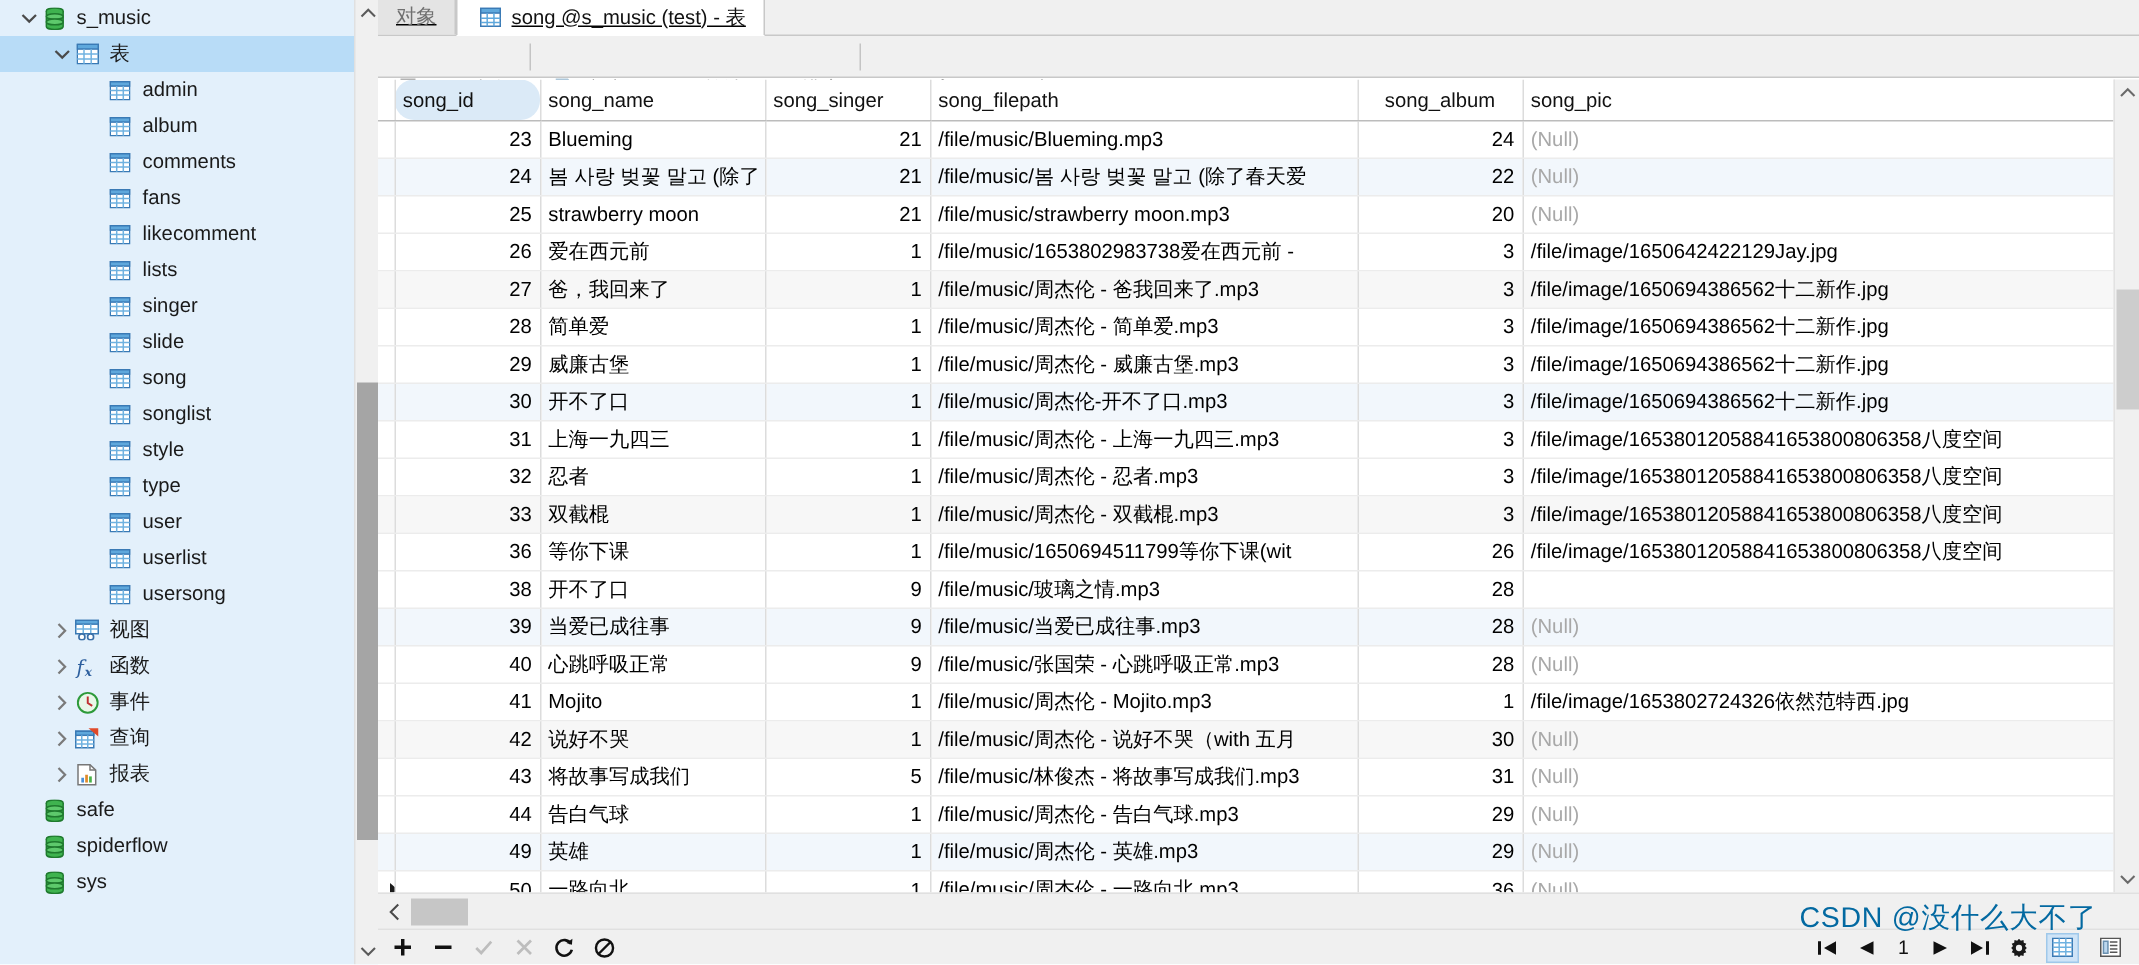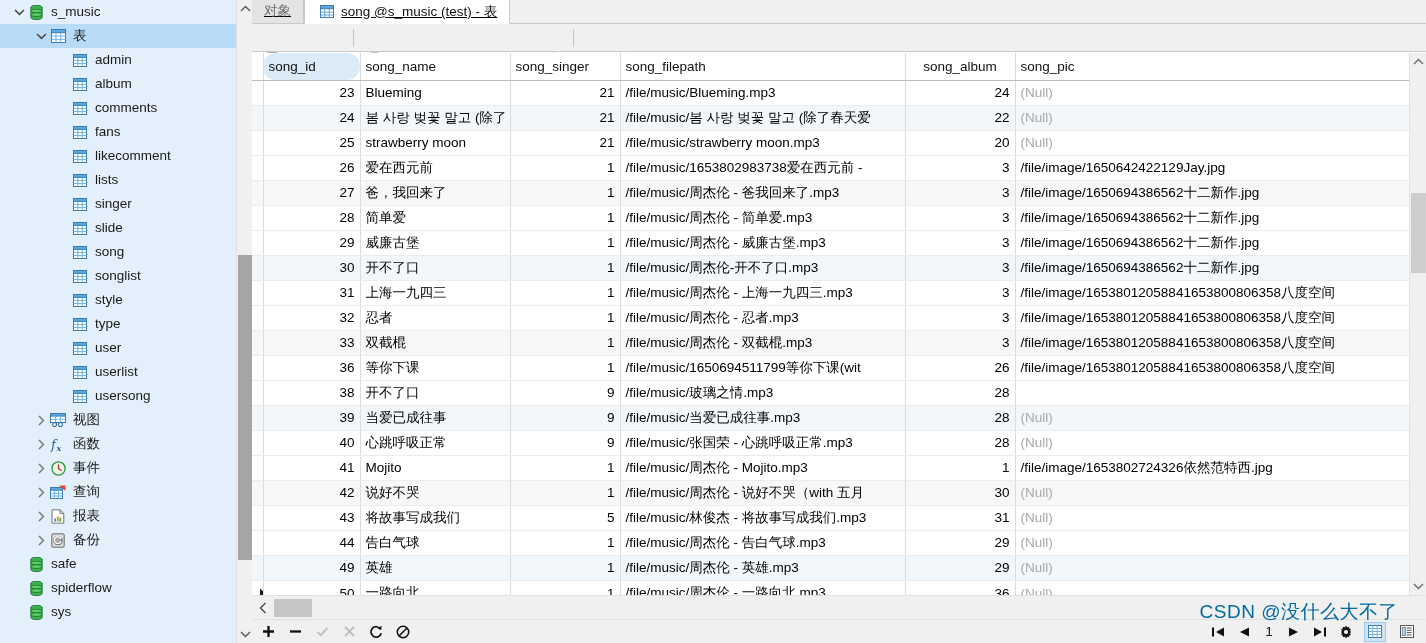--- a/index.html
+++ b/index.html
@@ -507,37 +507,20 @@
               <path d="M1 0.8 H9 L12.8 4.4 V14.2 H1 Z" fill="#fff" stroke="#777"></path>
               <path d="M9 0.8 V4.4 H12.8" fill="none" stroke="#777"></path>
               <rect x="3.2" y="9.5" width="1.8" height="3.2" fill="#4a90d9"></rect>
               <rect x="5.8" y="7.5" width="1.8" height="5.2" fill="#e08a2a"></rect>
               <rect x="8.4" y="8.6" width="1.8" height="4.1" fill="#4ab34a"></rect>
             </svg>
           </span>
           <span class="lbl">报表</span>
         </div>
         <div class="tree-row">
-          <span style="width: 34px; flex: 0 0 34px;"></span>
-          <span class="tw">
-            <svg width="8" height="11" viewBox="0 0 8 11">
-              <path d="M2 1 L6.4 5.5 L2 10" stroke="#7a7a7a" stroke-width="1.5" fill="none"></path>
-            </svg>
-          </span>
-          <span class="ic">
-            <svg width="14" height="15" viewBox="0 0 14 15">
-              <rect x="0.8" y="0.8" width="12.4" height="13.4" rx="1.2" fill="#dcdcdc" stroke="#6a6a6a"></rect>
-              <circle cx="7" cy="7.5" r="4.1" fill="#a8a8a8" stroke="#555"></circle>
-              <path d="M9.6 4.9 A3.5 3.5 0 1 0 10.2 8.3" stroke="#fff" stroke-width="1.2" fill="none"></path>
-              <path d="M10.5 3 L10.2 6 L7.5 5 Z" fill="#fff"></path>
-            </svg>
-          </span>
-          <span class="lbl">备份</span>
-        </div>
-        <div class="tree-row">
           <span style="width: 12px; flex: 0 0 12px;"></span>
           <span class="tw"></span>
           <span class="ic">
             <svg width="13" height="15" viewBox="0 0 13 15">
               <ellipse cx="6.5" cy="2.3" rx="5.6" ry="2" fill="#3fb34f" stroke="#1f7a2e"></ellipse>
               <path d="M0.9 2.3 V12.6 C0.9 13.7 3.4 14.6 6.5 14.6 C9.6 14.6 12.1 13.7 12.1 12.6 V2.3" fill="#3fb34f" stroke="#1f7a2e"></path>
               <ellipse cx="6.5" cy="6" rx="5.6" ry="1.9" fill="#5ec96c" stroke="#1f7a2e"></ellipse>
               <ellipse cx="6.5" cy="9.6" rx="5.6" ry="1.9" fill="#5ec96c" stroke="#1f7a2e"></ellipse>
             </svg>
           </span>

